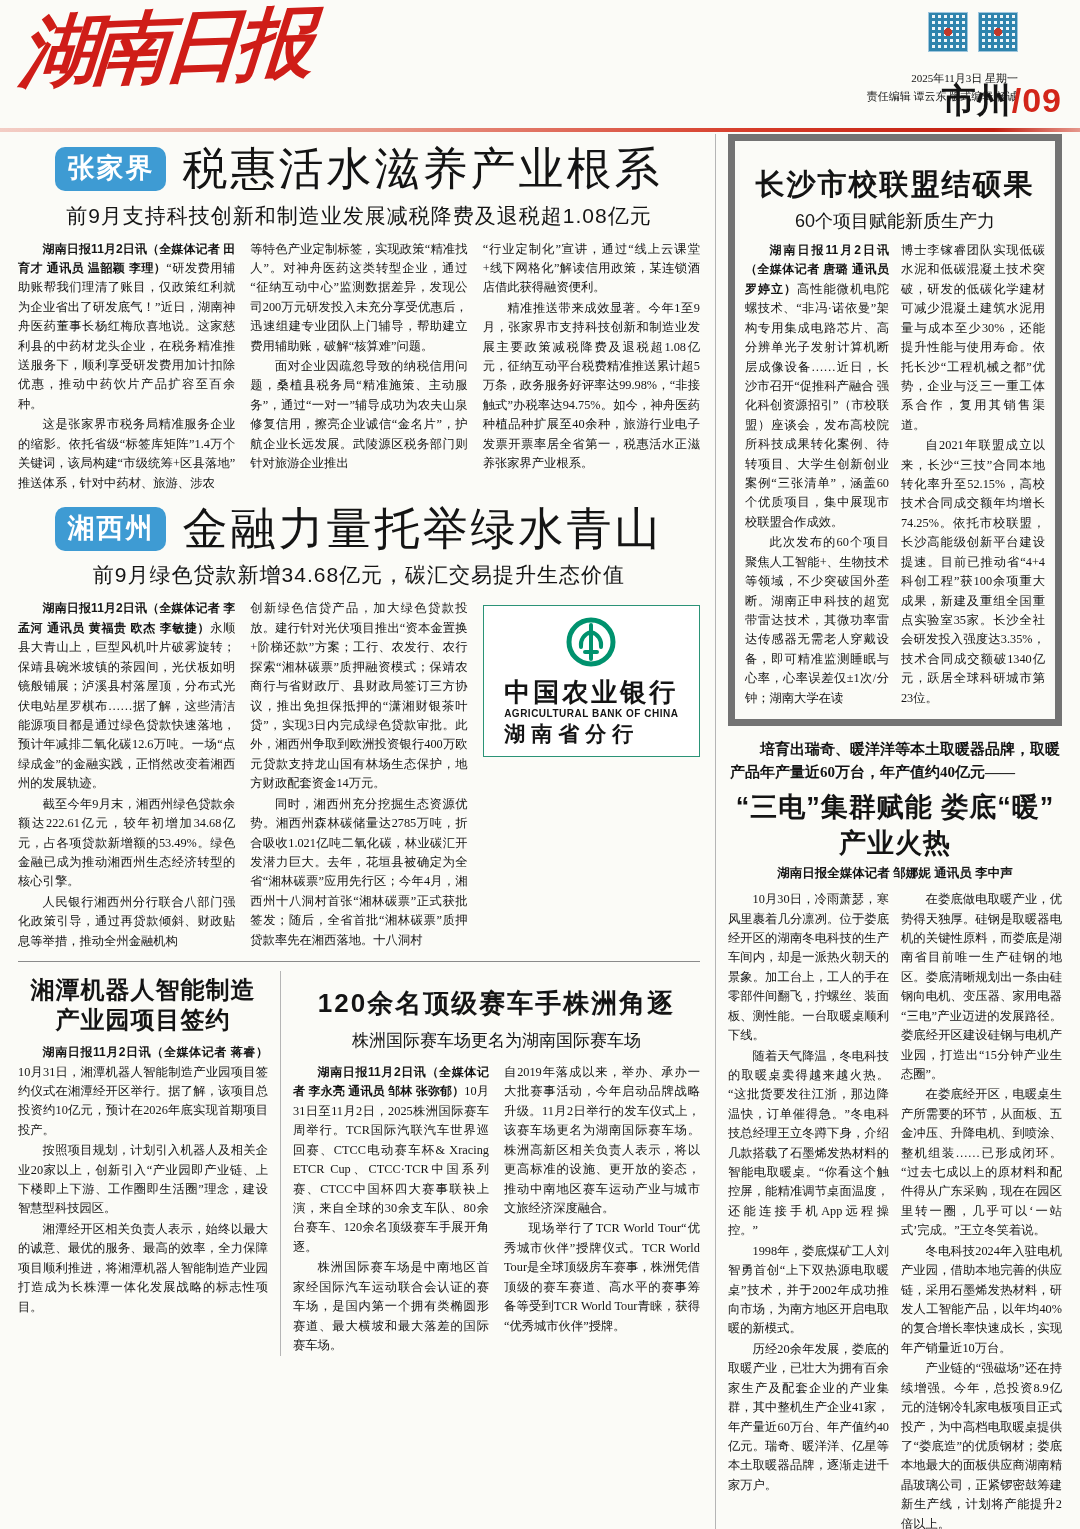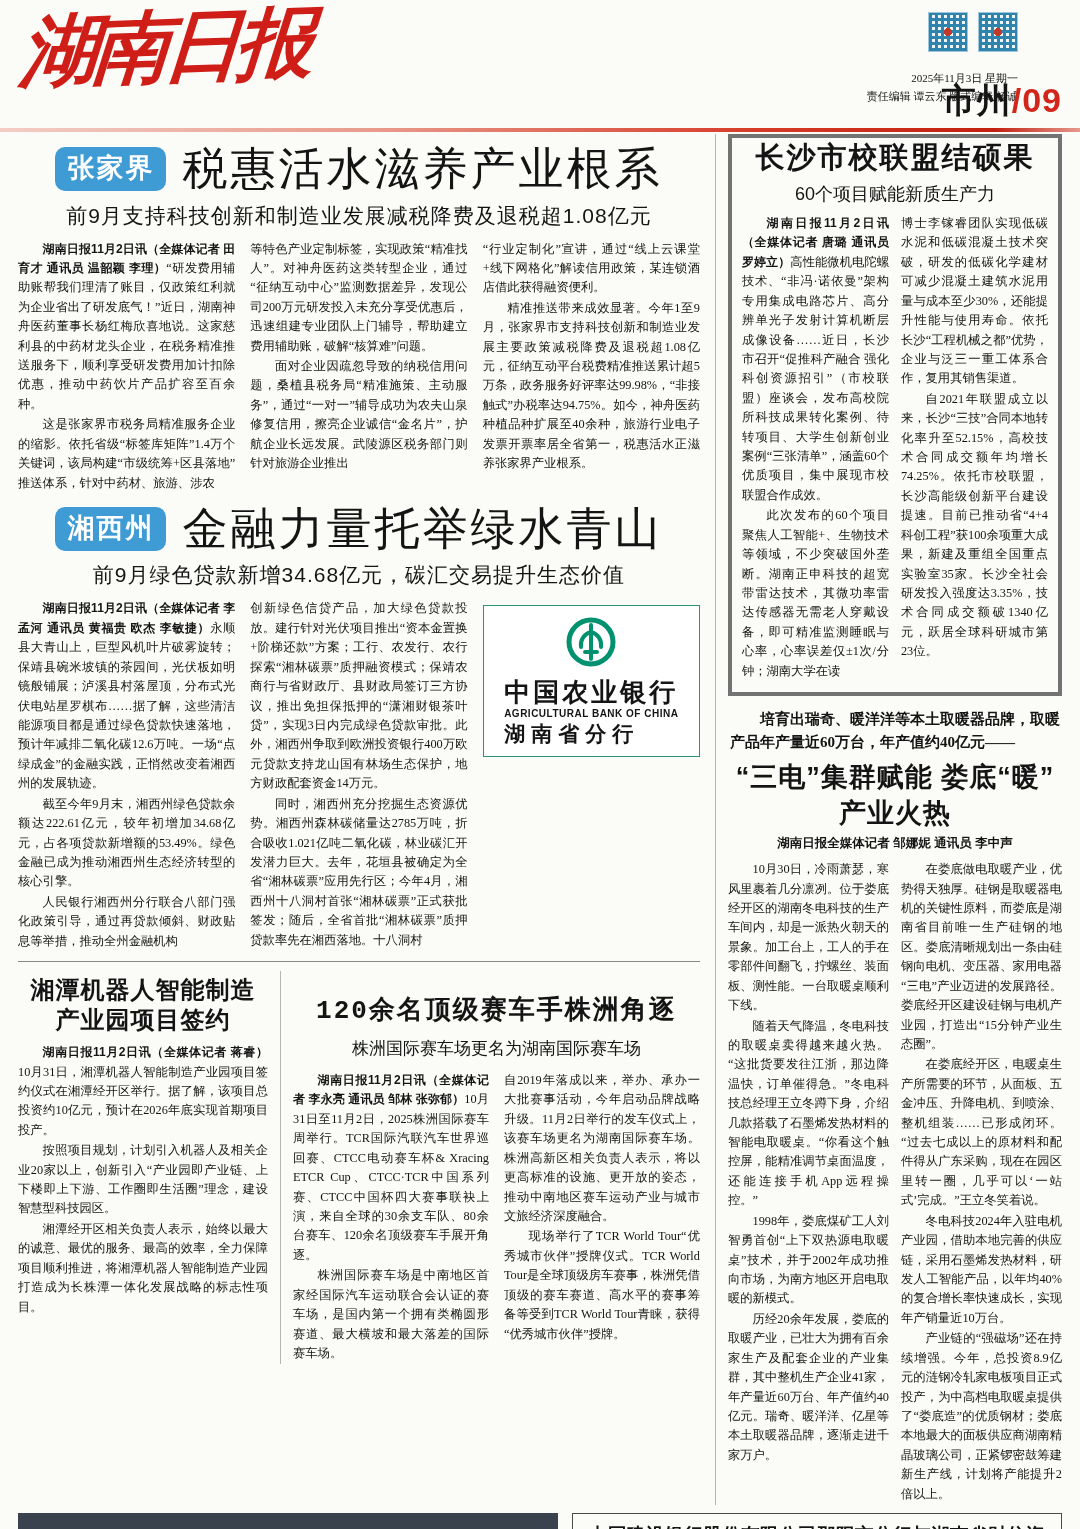--- a/index.html
+++ b/index.html
@@ -53,35 +53,35 @@
   .subhead{text-align:center;font-size:21px;letter-spacing:1px;margin:8px 0 10px;font-weight:500;}
 
   .rule-h{border:0;border-top:1px solid #8a8a8a;margin:9px 0;}
 
   
   .topzone{display:flex;gap:3px;margin-top:2px;}
   .topleft{width:694px;padding-right:12px;}
   .topright{width:340px;padding-left:12px;border-left:1px solid #b5b5b5;}
 
   
-  .redbox{border:4px solid #737373;padding:0 10px 10px;}
+  .redbox{border:7px solid #737373;padding:24px 10px 10px;}
   .box-title{text-align:center;font-weight:900;font-size:29px;letter-spacing:2px;}
   .box-sub{text-align:center;font-size:18px;margin:4px 0 8px;}
 
   
   .lead-intro{font-size:15px;font-weight:700;line-height:1.5;margin:12px 2px 4px;text-indent:2em;text-align:justify;}
   .sd-title{text-align:center;font-weight:900;font-size:27px;letter-spacing:1px;margin:6px 0 4px;}
   .byline{text-align:center;font-weight:700;font-size:12.5px;margin-bottom:8px;}
 
   
   .midrow{display:flex;}
   .xiangtan{width:250px;padding-right:12px;}
   .racing{flex:1;padding-left:12px;border-left:1px solid #b5b5b5;}
   .small-title{text-align:center;font-weight:900;font-size:24px;line-height:1.25;margin:4px 0 8px;letter-spacing:1px;}
-  .racing-title{text-align:center;font-weight:900;font-size:26px;letter-spacing:2px;margin:20px 0 2px;font-family:Liberation Mono, monospace;}
+  .racing-title{text-align:center;font-weight:900;font-size:26px;letter-spacing:2px;margin:12px 0 2px;}
   .racing-sub{text-align:center;font-size:17px;margin:4px 0 8px;}
 
   
   .midzone{display:flex;gap:14px;margin-top:8px;}
   .photoblock{width:540px;}
   .photoblock svg{display:block;width:540px;height:252px;}
 
   .annbox{border:1px solid #4a4a4a;padding:8px 12px 8px;flex:1;}
   .ann-t1{text-align:center;font-weight:700;font-size:18.5px;letter-spacing:.5px;}
 

